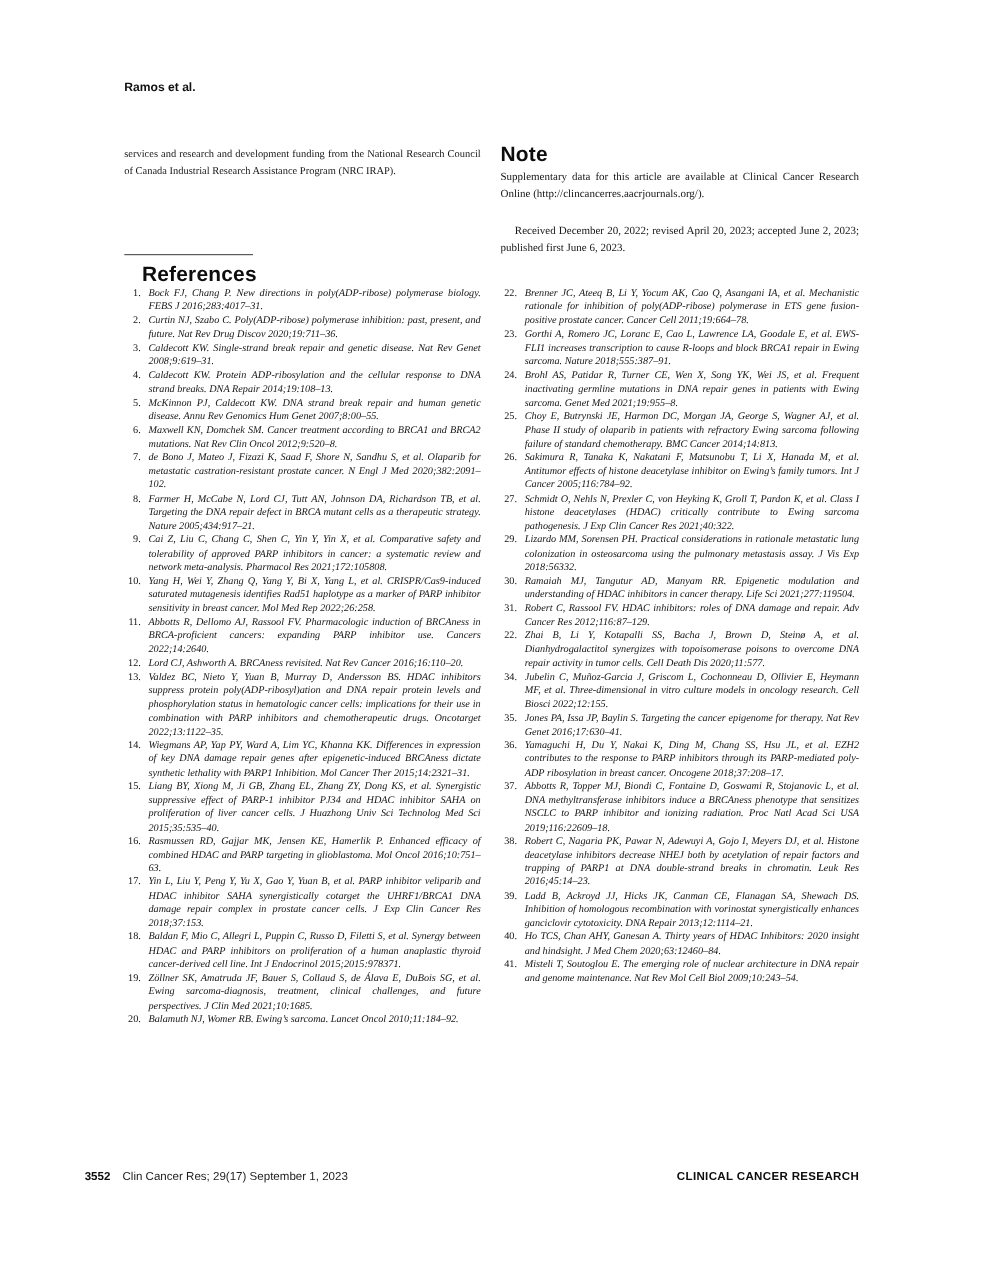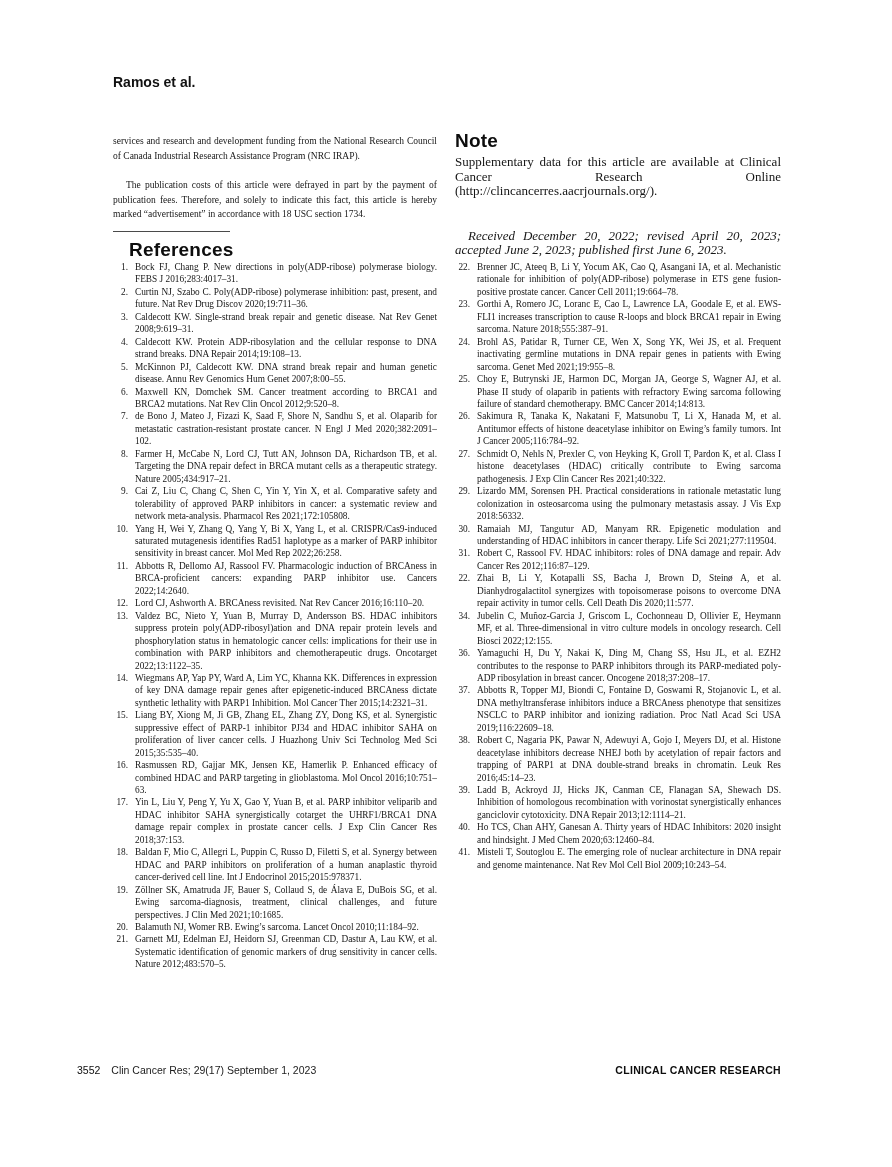--- a/index.html
+++ b/index.html
@@ -7,67 +7,66 @@
     width: 892px; height: 1167px;
     background: #ffffff;
     position: relative;
     font-family: "Liberation Serif", serif;
     color: #161616;
     -webkit-font-smoothing: antialiased;
   }
   .running-head {
     position: absolute; left: 113px; top: 74px;
     font-family: "Liberation Sans", sans-serif;
-    font-weight: bold; font-size: 14px; color: #111;
+    font-weight: bold; font-size: 11px; color: #111;
   }
   .ack-col {
     position: absolute; left: 113px; top: 134px; width: 324px;
     font-size: 9.5px; line-height: 14.6px; text-align: justify;
   }
   .ack-col .p2 { margin-top: 15px; text-indent: 13px; }
   .note-col { position: absolute; left: 455px; top: 130px; width: 326px; }
   .section-heading {
     font-family: "Liberation Sans", sans-serif;
     font-weight: bold; font-size: 19px; letter-spacing: 0.2px; color: #0d0d0d;
   }
-  .note-col .body { font-size: 13px; line-height: 14.6px; text-align: justify; margin-top: 3px; }
-  .note-col .p2 { margin-top: 30px; text-indent: 13px; font-style: italic; }
+  .note-col .body { font-size: 10px; line-height: 14.6px; text-align: justify; margin-top: 3px; }
+  .note-col .p2 { margin-top: 20px; text-indent: 13px; }
   .divider {
     position: absolute; left: 113px; top: 231px;
     width: 117px; height: 1px; background: #4a4a4a;
   }
   .refs-heading { position: absolute; left: 129px; top: 239px; }
   .ref-col {
     position: absolute; top: 261px; width: 324px;
     font-size: 9.3px; line-height: 12.45px;
   }
   .ref-col-1 { left: 113px; }
   .ref-col-2 { left: 455px; width: 326px; }
   .ref { display: flex; }
   .ref-num { flex: 0 0 15px; text-align: right; padding-right: 7px; }
-  .ref-text { flex: 1; text-align: justify; }
+  .ref-text { flex: 1; text-align: justify; font-style: italic; }
   .footer {
     position: absolute; top: 1064px; left: 0; width: 892px;
     font-family: "Liberation Sans", sans-serif; font-size: 10.5px; color: #1c1c1c;
   }
   .footer-left { position: absolute; left: 77px; top: 0; white-space: nowrap; }
-  .footer-page { font-weight: normal; margin-right: 11px; color: #0d0d0d; }
+  .footer-page { font-weight: bold; margin-right: 11px; color: #0d0d0d; }
   .footer-right {
     position: absolute; right: 111px; top: 0;
     font-weight: bold; letter-spacing: 0.3px; color: #0d0d0d; white-space: nowrap;
   }
 </style>
 </head>
 <body>
 
 <div class="running-head">Ramos et al.</div>
 
 <div class="ack-col">
   <div class="p1">services and research and development funding from the National Research Council of Canada Industrial Research Assistance Program (NRC IRAP).</div>
-  <div class="p2">The publication costs of this article were defrayed in part by the payment of publication fees. Therefore, and solely to indicate this fact, this article is hereby marked “advertisement” in accordance with 18 USC section 1734.</div>
 </div>
 
 <div class="note-col">
   <div class="section-heading">Note</div>
   <div class="body">Supplementary data for this article are available at Clinical Cancer Research Online (http://clincancerres.aacrjournals.org/).</div>
   <div class="body p2">Received December 20, 2022; revised April 20, 2023; accepted June 2, 2023; published first June 6, 2023.</div>
 </div>
 
 <div class="divider"></div>
 
@@ -168,24 +167,20 @@
     <div class="ref">
       <span class="ref-num">19.</span>
       <span class="ref-text">Zöllner SK, Amatruda JF, Bauer S, Collaud S, de Álava E, DuBois SG, et al. Ewing sarcoma-diagnosis, treatment, clinical challenges, and future perspectives. J Clin Med 2021;10:1685.</span>
     </div>
 
     <div class="ref">
       <span class="ref-num">20.</span>
       <span class="ref-text">Balamuth NJ, Womer RB. Ewing’s sarcoma. Lancet Oncol 2010;11:184–92.</span>
     </div>
 
-    <div class="ref">
-      <span class="ref-num">21.</span>
-      <span class="ref-text">Garnett MJ, Edelman EJ, Heidorn SJ, Greenman CD, Dastur A, Lau KW, et al. Systematic identification of genomic markers of drug sensitivity in cancer cells. Nature 2012;483:570–5.</span>
-    </div>
   </div>
 
 <div class="ref-col ref-col-2">
 
     <div class="ref">
       <span class="ref-num">22.</span>
       <span class="ref-text">Brenner JC, Ateeq B, Li Y, Yocum AK, Cao Q, Asangani IA, et al. Mechanistic rationale for inhibition of poly(ADP-ribose) polymerase in ETS gene fusion-positive prostate cancer. Cancer Cell 2011;19:664–78.</span>
     </div>
 
     <div class="ref">
@@ -233,20 +228,24 @@
     <div class="ref">
       <span class="ref-num">22.</span>
       <span class="ref-text">Zhai B, Li Y, Kotapalli SS, Bacha J, Brown D, Steinø A, et al. Dianhydrogalactitol synergizes with topoisomerase poisons to overcome DNA repair activity in tumor cells. Cell Death Dis 2020;11:577.</span>
     </div>
 
     <div class="ref">
       <span class="ref-num">34.</span>
       <span class="ref-text">Jubelin C, Muñoz-Garcia J, Griscom L, Cochonneau D, Ollivier E, Heymann MF, et al. Three-dimensional in vitro culture models in oncology research. Cell Biosci 2022;12:155.</span>
     </div>
 
+    <div class="ref">
+      <span class="ref-num">35.</span>
+      <span class="ref-text">Jones PA, Issa JP, Baylin S. Targeting the cancer epigenome for therapy. Nat Rev Genet 2016;17:630–41.</span>
+    </div>
 
     <div class="ref">
       <span class="ref-num">36.</span>
       <span class="ref-text">Yamaguchi H, Du Y, Nakai K, Ding M, Chang SS, Hsu JL, et al. EZH2 contributes to the response to PARP inhibitors through its PARP-mediated poly-ADP ribosylation in breast cancer. Oncogene 2018;37:208–17.</span>
     </div>
 
     <div class="ref">
       <span class="ref-num">37.</span>
       <span class="ref-text">Abbotts R, Topper MJ, Biondi C, Fontaine D, Goswami R, Stojanovic L, et al. DNA methyltransferase inhibitors induce a BRCAness phenotype that sensitizes NSCLC to PARP inhibitor and ionizing radiation. Proc Natl Acad Sci USA 2019;116:22609–18.</span>
     </div>

